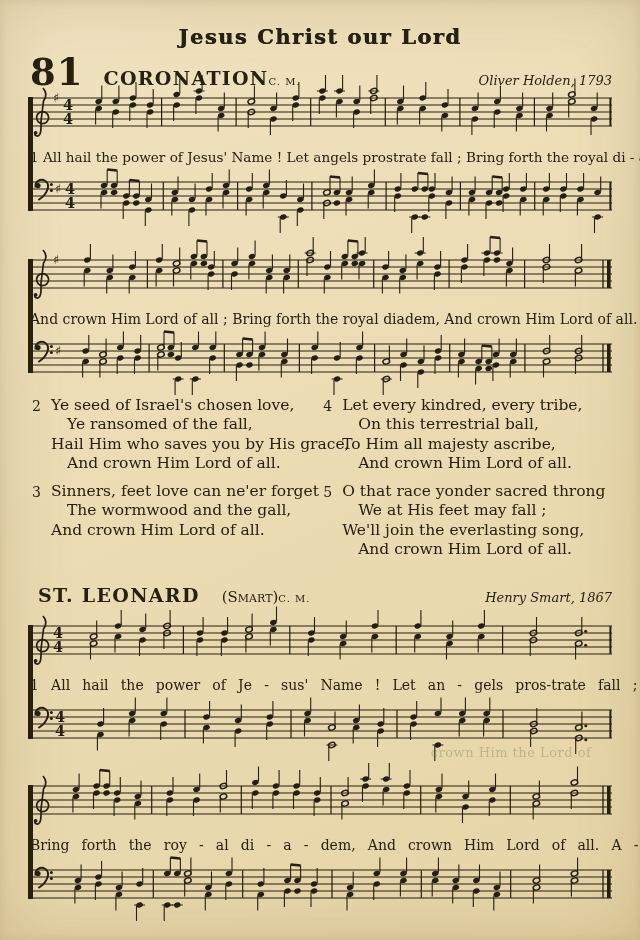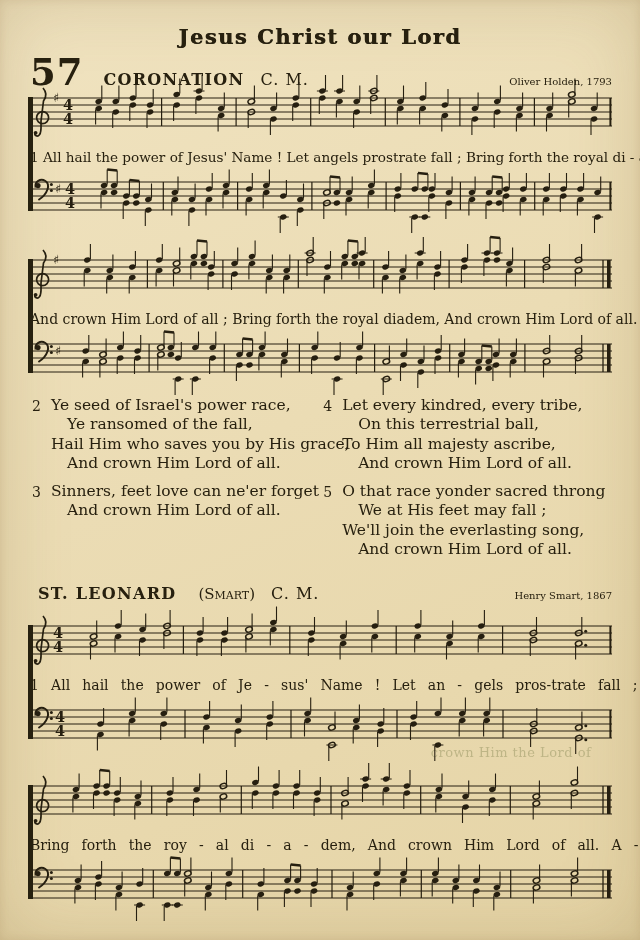--- a/index.html
+++ b/index.html
@@ -14,24 +14,24 @@
     position:absolute;top:24px;left:0;right:0;text-align:center;
     font-size:21px;font-weight:bold;letter-spacing:1.5px;
     text-shadow:.4px 0 0 currentColor;
   }
   .titlerow{
     position:absolute;left:30px;right:28px;display:flex;align-items:baseline;
   }
   #row-coronation{top:54px;}
   #row-stleonard{top:584px;left:38px;}
   .hymn-number{font-size:37px;font-weight:bold;line-height:1;letter-spacing:1px;}
-  .tune-title{font-size:16px;font-weight:bold;letter-spacing:1.3px;margin-left:20px;}
+  .tune-title{font-size:19px;font-weight:bold;letter-spacing:1.3px;margin-left:20px;}
   .tune-sub{font-size:15px;font-variant:small-caps;margin-left:22px;}
-  .tune-meter{font-size:16px;margin-left:16px;letter-spacing:1px;}
-  .composer{margin-left:auto;font-size:10px;}
+  .tune-meter{font-size:10px;letter-spacing:1px;}
+  .composer{margin-left:auto;font-size:13px;font-style:italic;}
   #row-stleonard .tune-title{margin-left:0;}
   .sys{position:absolute;left:30px;width:582px;height:148px;}
   .sysbar{position:absolute;left:-2px;top:13px;width:4.5px;height:114px;background:#26200f;}
   svg.staff{display:block;width:582px;height:64px;overflow:visible;}
   .lyric{
     height:20px;line-height:19px;text-align:center;white-space:nowrap;
     font-size:14px;
   }
   .lyric.tight{font-size:13.6px;}
   .lyric.wide{word-spacing:.55em;text-align:center;}
@@ -50,21 +50,21 @@
   }
 </style>
 </head>
 <body>
 
 <div class="page">
 
   <div class="running-head">Jesus Christ our Lord</div>
 
   <div class="titlerow" id="row-coronation">
-    <span class="hymn-number">57</span>
+    <span class="hymn-number">81</span>
     <span class="tune-title">CORONATION</span>
     <span class="tune-meter">C. M.</span>
     <span class="composer">Oliver Holden, 1793</span>
   </div>
 
   <div class="sys" style="top:84px">
     <div class="sysbar"></div>
     <svg class="staff" viewBox="0 0 582 64">
         <line x1="0.0" y1="14.0" x2="582.0" y2="14.0" stroke="#261f10" stroke-width="1"></line>
         <line x1="0.0" y1="21.0" x2="582.0" y2="21.0" stroke="#261f10" stroke-width="1"></line>
@@ -614,30 +614,31 @@
         <line x1="573.0" y1="14.0" x2="573.0" y2="42.0" stroke="#261f10" stroke-width="1.3"></line>
         <rect x="577" y="14" width="3.6" height="28" fill="#261f10"></rect>
       </svg>
   </div>
 
   <div class="verses" id="verses">
       <div class="vcol">
         <div class="verse">
           <span class="vnum">2</span>
           <div>
-            <div class="vline">Ye seed of Israel's power race,</div>
+            <div class="vline">Ye seed of Israel's chosen love,</div>
             <div class="vline">Ye ransomed of the fall,</div>
             <div class="vline">Hail Him who saves you by His grace,</div>
             <div class="vline">And crown Him Lord of all.</div>
           </div>
         </div>
         <div class="verse">
           <span class="vnum">3</span>
           <div>
             <div class="vline">Sinners, feet love can ne'er forget</div>
+            <div class="vline">The wormwood and the gall,</div>
             <div class="vline">And crown Him Lord of all.</div>
           </div>
         </div>
       </div>
       <div class="vcol">
         <div class="verse">
           <span class="vnum">4</span>
           <div>
             <div class="vline">Let every kindred, every tribe,</div>
             <div class="vline">On this terrestrial ball,</div>

